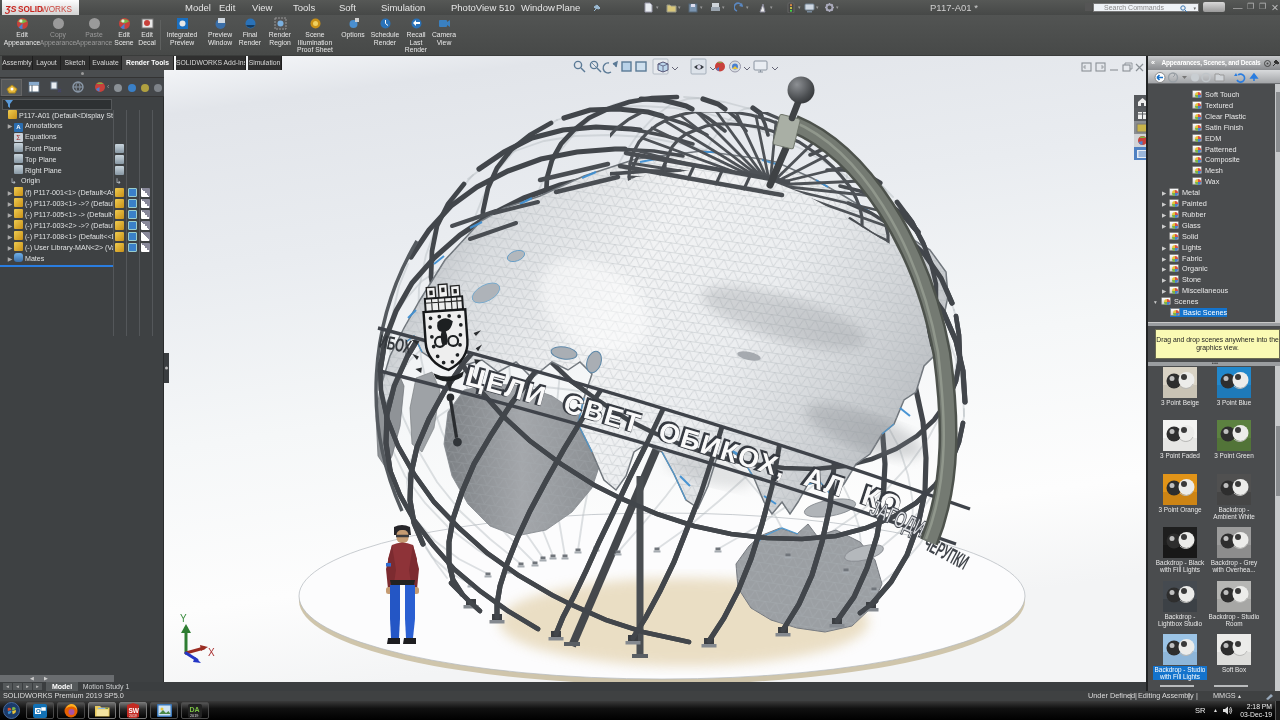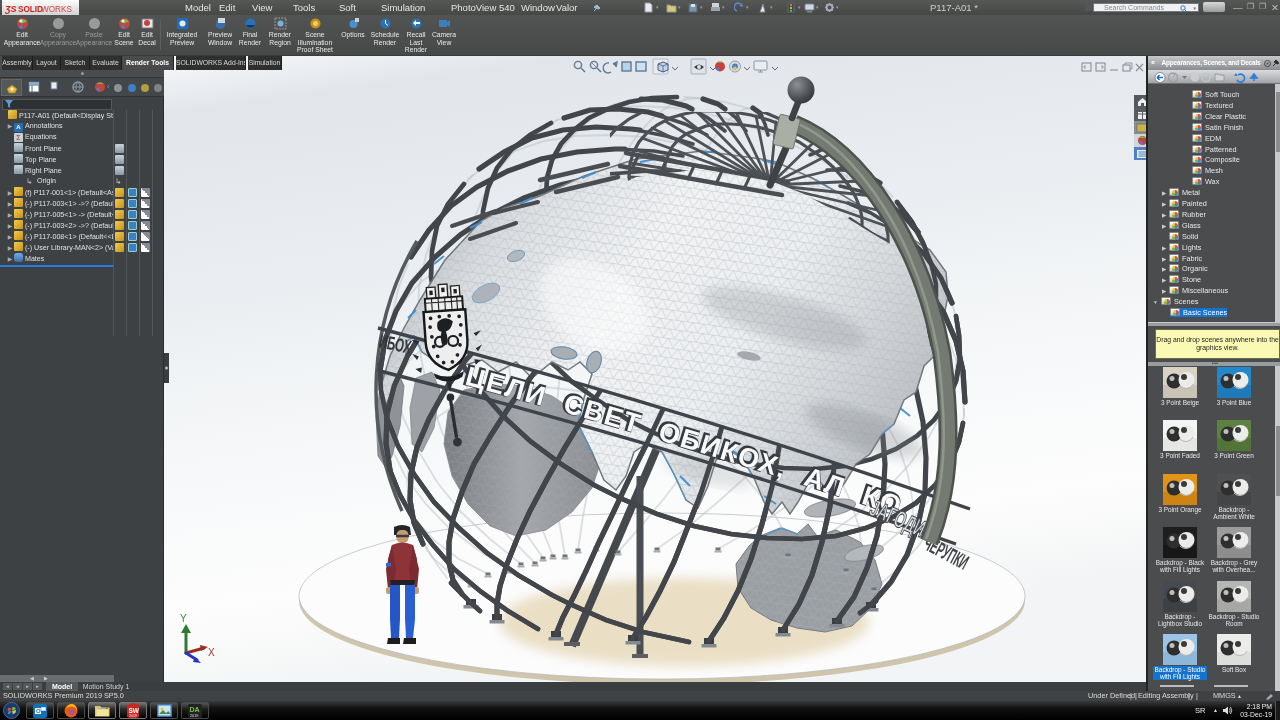--- a/index.html
+++ b/index.html
@@ -62,23 +62,23 @@
         <text x="13" y="9.5" font-family="Liberation Sans, sans-serif" font-size="8.2" font-weight="bold" fill="#c8241e" letter-spacing="0">SOLID</text>
         <text x="36" y="9.5" font-family="Liberation Sans, sans-serif" font-size="8.2" fill="#cc4a42">WORKS</text>
       </svg>
     </div>
 <div class="menu" style="left:185px">Model</div>
 <div class="menu" style="left:219px">Edit</div>
 <div class="menu" style="left:252px">View</div>
 <div class="menu" style="left:293px">Tools</div>
 <div class="menu" style="left:339px">Soft</div>
 <div class="menu" style="left:381px">Simulation</div>
-<div class="menu" style="left:451px">PhotoView 540</div>
+<div class="menu" style="left:451px">PhotoView 510</div>
 <div class="menu" style="left:521px">Window</div>
-<div class="menu" style="left:556px">Valor</div>
+<div class="menu" style="left:556px">Plane</div>
 <svg class="abs" style="left:592px;top:3px" width="10" height="10">
       <path d="M2 8 L5 5 M5 2 l3 3 -1 1 -4 -1 -1 -1 z" stroke="#9ab8d0" fill="#9ab8d0"></path>
     </svg>
 <svg class="abs" style="left:644px;top:2px" width="11" height="11">
       <path d="M1 1 h5 l2 2 v7 h-7 z" fill="#e8ecf0" stroke="#99a"></path>
     </svg>
 <div class="menu" style="left:656px;top:4px;color:#999;font-size:5px">▾</div>
 <svg class="abs" style="left:666px;top:2px" width="11" height="11">
       <path d="M1 3 h3 l1 1 h5 v6 h-9 z" fill="#d9c77a" stroke="#998"></path>
     </svg>
@@ -664,21 +664,21 @@
 <div class="abs" style="left:0;top:40px;width:164px;height:230px">
 <div class="trow" style="top:0px;padding-left:0px"><span class="ar"></span><span class="ticon" style="background:linear-gradient(135deg,#f0cc50,#c89018)"></span>P117-A01  (Default&lt;Display State-1&gt;)</div>
 <div class="trow" style="top:11px;padding-left:6px"><span class="ar">▶</span><span class="ticon" style="background:#2a6db0;color:#fff;font-size:6px;text-align:center;line-height:9px;font-weight:bold">A</span>Annotations</div>
 <div class="trow" style="top:22px;padding-left:6px"><span class="ar"></span><span class="ticon" style="background:#c8d0d8;color:#a02020;font-size:7px;text-align:center;line-height:9px">Σ</span>Equations</div>
 <div class="trow" style="top:33px;padding-left:6px"><span class="ar"></span><span class="ticon" style="background:linear-gradient(#c8d4dc,#8898a4)"></span>Front Plane</div>
 <div class="cicon" style="left:115px;top:34px;background:linear-gradient(#c8d4dc,#8898a4)"></div>
 <div class="trow" style="top:44px;padding-left:6px"><span class="ar"></span><span class="ticon" style="background:linear-gradient(#c8d4dc,#8898a4)"></span>Top Plane</div>
 <div class="cicon" style="left:115px;top:45px;background:linear-gradient(#c8d4dc,#8898a4)"></div>
 <div class="trow" style="top:55px;padding-left:6px"><span class="ar"></span><span class="ticon" style="background:linear-gradient(#c8d4dc,#8898a4)"></span>Right Plane</div>
 <div class="cicon" style="left:115px;top:56px;background:linear-gradient(#c8d4dc,#8898a4)"></div>
-<div class="trow" style="top:66px;padding-left:18px"><span class="ar"></span><span class="ticon" style="color:#b8c0c8;font-size:8px;line-height:9px">↳</span>Origin</div>
+<div class="trow" style="top:66px;padding-left:2px"><span class="ar"></span><span class="ticon" style="color:#b8c0c8;font-size:8px;line-height:9px">↳</span>Origin</div>
 <div class="cicon" style="left:115px;top:67px;color:#b8c0c8;font-size:8px">↳</div>
 <div class="trow" style="top:77px;padding-left:6px"><span class="ar">▶</span><span class="ticon" style="background:linear-gradient(135deg,#f0cc50,#c89018)"></span>(f) P117-001&lt;1&gt; (Default&lt;As Mac</div>
 <div class="cicon" style="left:115px;top:78px;background:linear-gradient(135deg,#f0cc50,#c89018)"></div>
 <div class="cicon" style="left:128px;top:78px;background:#3a80c8;border:1px solid #9cc"></div>
 <div class="cicon" style="left:141px;top:78px;background:linear-gradient(45deg,#fff 50%,#889 50%)"></div>
 <div class="trow" style="top:88px;padding-left:6px"><span class="ar">▶</span><span class="ticon" style="background:linear-gradient(135deg,#f0cc50,#c89018)"></span>(-) P117-003&lt;1&gt; -&gt;? (Default&lt;&lt;D</div>
 <div class="cicon" style="left:115px;top:89px;background:linear-gradient(135deg,#f0cc50,#c89018)"></div>
 <div class="cicon" style="left:128px;top:89px;background:#3a80c8;border:1px solid #9cc"></div>
 <div class="cicon" style="left:141px;top:89px;background:linear-gradient(45deg,#fff 50%,#889 50%)"></div>
 <div class="trow" style="top:99px;padding-left:6px"><span class="ar">▶</span><span class="ticon" style="background:linear-gradient(135deg,#f0cc50,#c89018)"></span>(-) P117-005&lt;1&gt; -&gt; (Default&lt;&lt;De</div>

